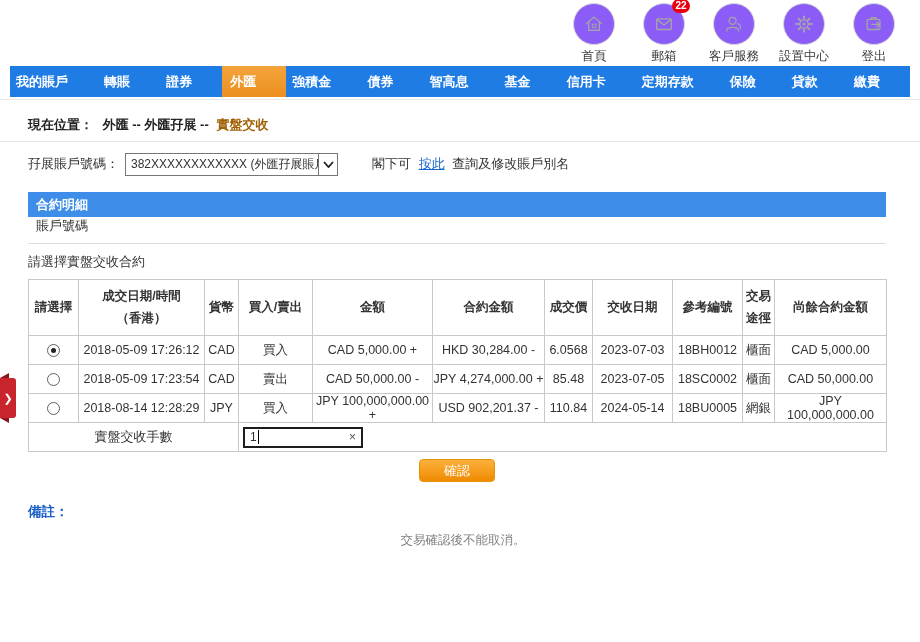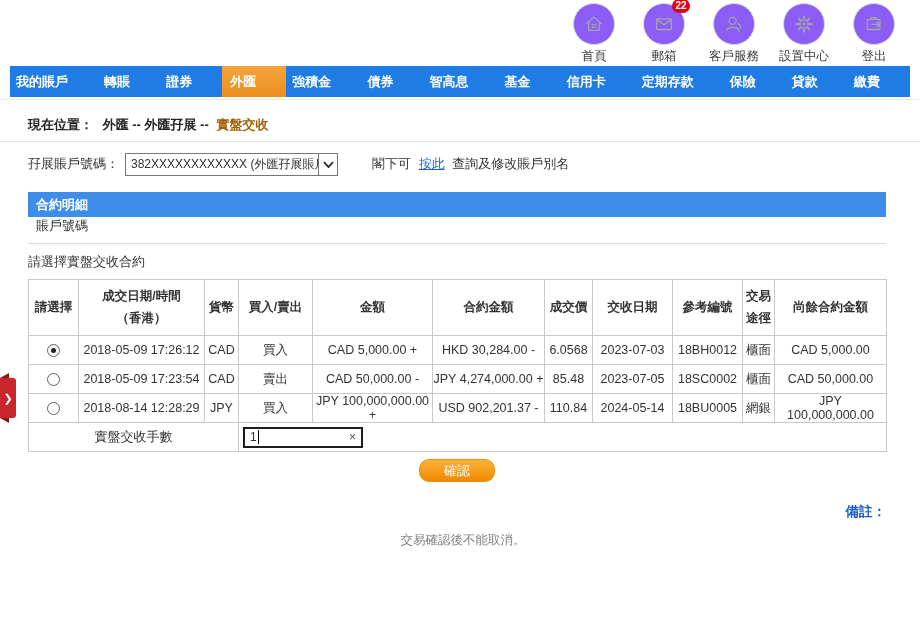--- a/index.html
+++ b/index.html
@@ -65,23 +65,23 @@
     width:5px; height:5px; background:#222; border-radius:50%; }
 
   .lots-input { width:120px; height:21px; border:2px solid #1d1d1d; background:#fff;
     display:flex; align-items:center; padding:0 5px; font-size:12px; }
   .caret { display:inline-block; width:1px; height:14px; background:#000; margin-left:1px; }
   .clear-x { margin-left:auto; color:#555; font-size:12px; line-height:1; cursor:pointer; }
 
   .confirm-wrap { text-align:center; margin-top:7px; }
   .confirm-btn { display:inline-block; width:76px; height:23px; line-height:22px;
     background:linear-gradient(#fcb13c, #ef8a00); color:#fff; font-size:13px;
-    border:1px solid #e8920a; border-radius:10px; text-align:center; cursor:pointer; }
-
-  .remarks-title { margin-top:21px; color:#1a5fc8; font-weight:bold; font-size:13.5px;text-align:right; }
+    border:1px solid #e8920a; border-radius:4px; text-align:center; cursor:pointer; }
+
+  .remarks-title { margin-top:21px; color:#1a5fc8; font-weight:bold; font-size:13.5px; }
   .remarks-note { margin-top:11px; padding-left:12px; color:#7f7f7f; font-size:12.5px;text-align:center; }
 
   
   .side-tab { position:absolute; left:0; top:378px; width:16px; height:40px;
     background:#c9252c; border-radius:0 3px 3px 0; display:flex; align-items:center;
     justify-content:center; color:#fff; font-size:11px; font-weight:bold; cursor:pointer; }
   .side-tab::before, .side-tab::after { content:""; position:absolute; left:0; width:0; height:0; border-style:solid; }
   .side-tab::before { top:-5px; border-width:0 0 5px 9px; border-color:transparent transparent #8b171c transparent; }
   .side-tab::after { bottom:-5px; border-width:5px 0 0 9px; border-color:#8b171c transparent transparent transparent; }
 </style>

